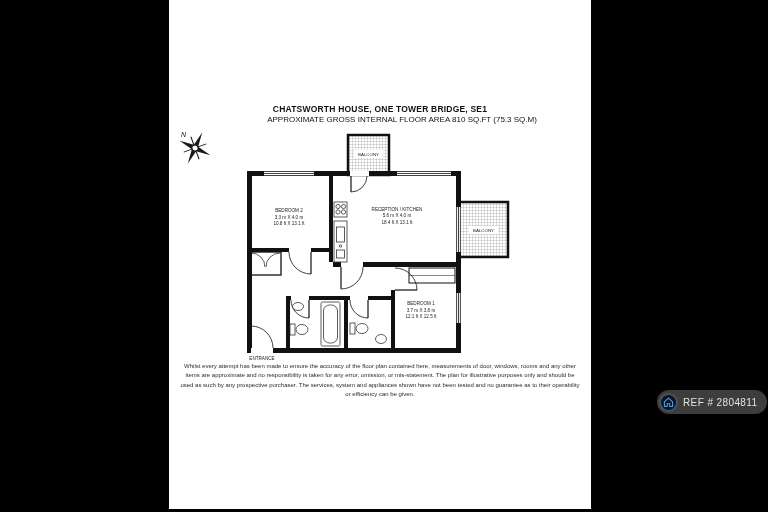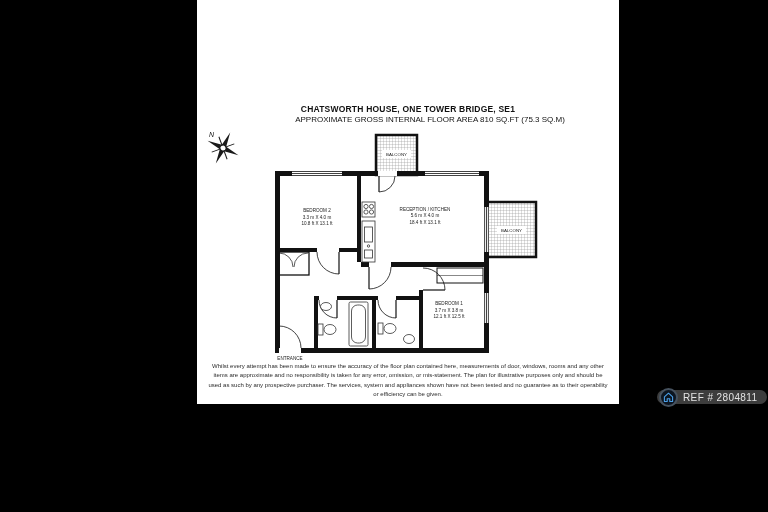--- a/index.html
+++ b/index.html
@@ -1,35 +1,35 @@
 <!DOCTYPE html>
 <html><head>
 <meta charset="utf-8">
 <style>
   html,body{margin:0;padding:0;}
   body{
     width:768px;height:512px;background:#000;position:relative;overflow:hidden;
     font-family:"Liberation Sans",sans-serif;
   }
-  .paper{position:absolute;left:197px;top:0;width:422px;height:404px;background:#fff;}
+  .paper{position:absolute;left:169px;top:0;width:422px;height:509px;background:#fff;}
   .title{
     position:absolute;top:104px;left:0;right:0;text-align:center;
     font-weight:bold;font-size:8.5px;color:#111;letter-spacing:.2px;
   }
   .subtitle{
     position:absolute;top:115px;left:0;right:0;text-align:center;
     font-size:8px;color:#111;padding-left:44px;
   }
   svg.plan{position:absolute;left:0;top:0;width:422px;height:512px;}
   .disclaimer{
     position:absolute;top:362px;left:11px;width:400px;
     font-size:6px;line-height:1.55;text-align:center;color:#2a2a2a;
   }
   .ref-badge{
-    position:absolute;left:657px;top:390px;height:14px;background:#3d3d3d;
+    position:absolute;left:657px;top:390px;height:24px;background:#3d3d3d;
     border-radius:12px;display:flex;align-items:center;gap:5px;padding:0 9px 0 2px;
   }
   .ref-icon{
     width:19px;height:19px;border-radius:50%;background:#0d1520;
     border:2px solid #46525f;box-sizing:border-box;
     display:flex;align-items:center;justify-content:center;flex:0 0 auto;
   }
   .ref-text{color:#e3e3e3;font-size:10px;letter-spacing:.4px;white-space:nowrap;}
   .room-label{fill:#222;font-family:"Liberation Sans",sans-serif;font-size:4.6px;text-anchor:middle;}
   .tiny-label{fill:#222;font-family:"Liberation Sans",sans-serif;font-size:4.4px;text-anchor:middle;}

